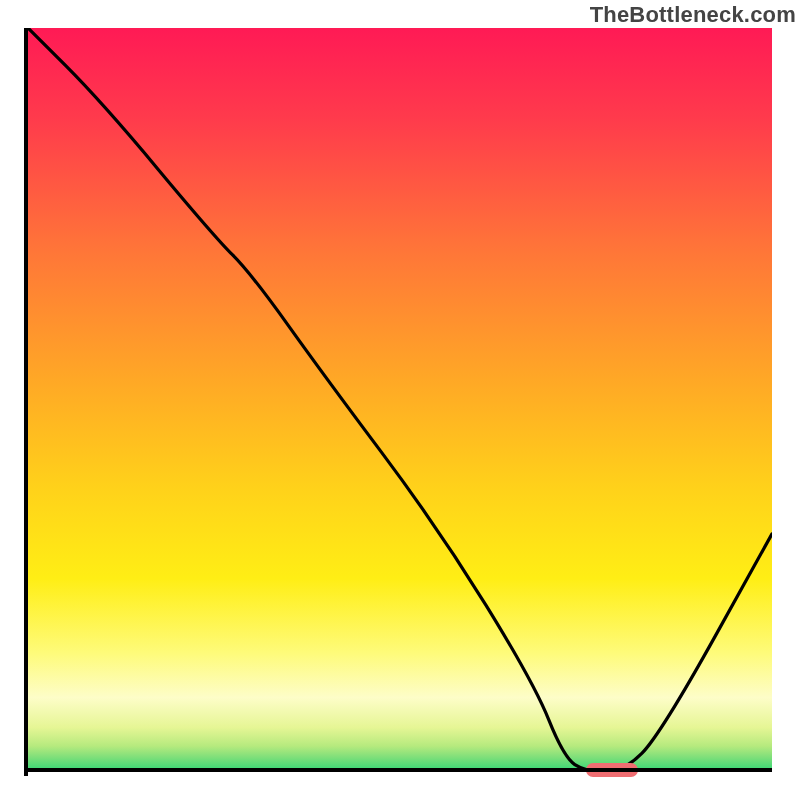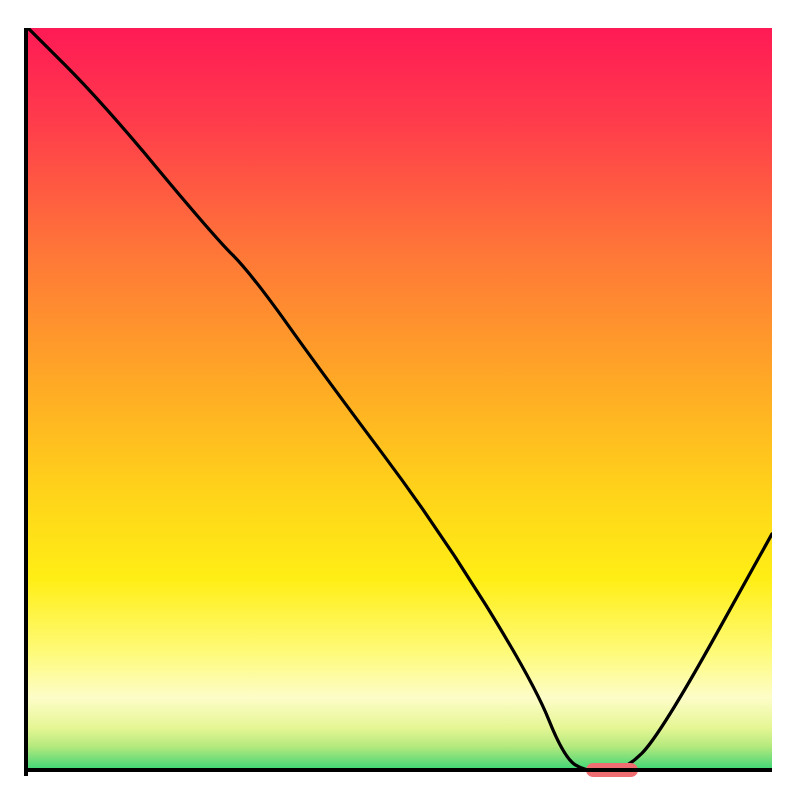--- a/index.html
+++ b/index.html
@@ -68,20 +68,21 @@
     top: 28px;
     width: 4px;
     height: 748px;
   }
 </style>
 </head>
 <body>
 
 <div class="chart-wrapper">
 
+  <div class="watermark">TheBottleneck.com</div>
 
   <div class="plot-area">
 
     <svg class="gradient-bg" viewBox="0 0 744 744" preserveAspectRatio="none">
       <defs>
         <linearGradient id="bg-grad" x1="0" y1="0" x2="0" y2="1">
           <stop offset="0%" stop-color="#ff1a55"></stop>
           <stop offset="12%" stop-color="#ff3a4c"></stop>
           <stop offset="30%" stop-color="#ff7638"></stop>
           <stop offset="48%" stop-color="#ffaa25"></stop>

